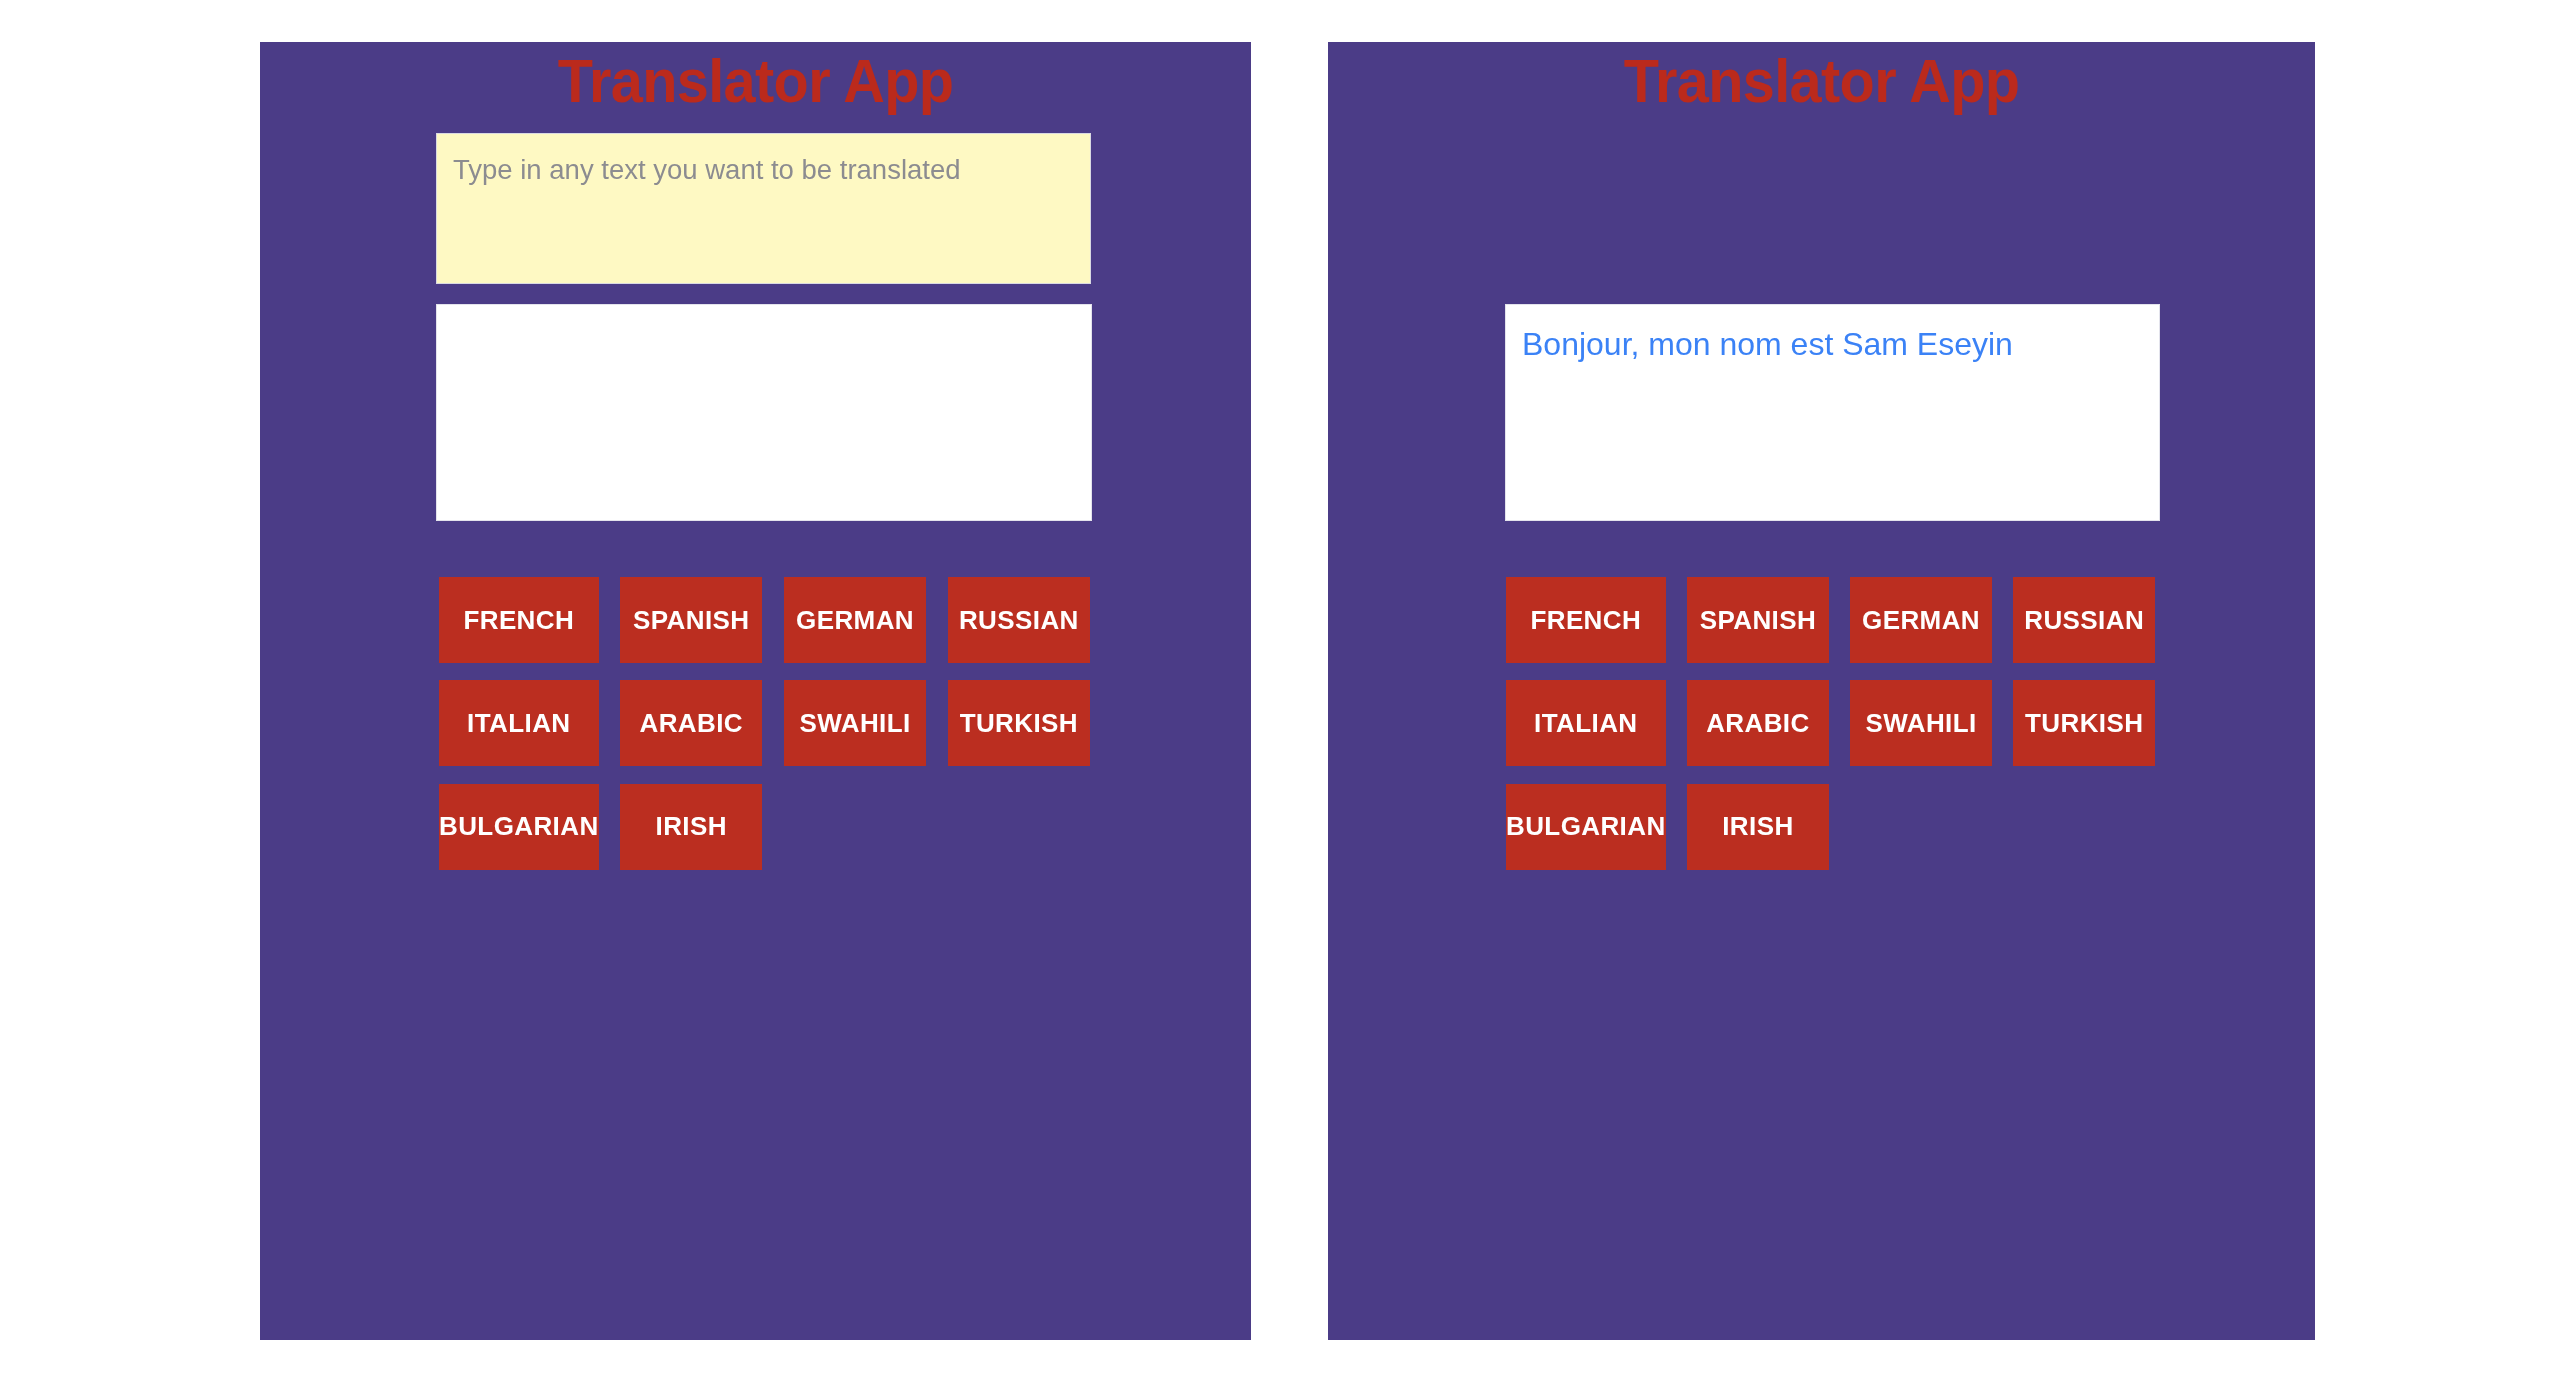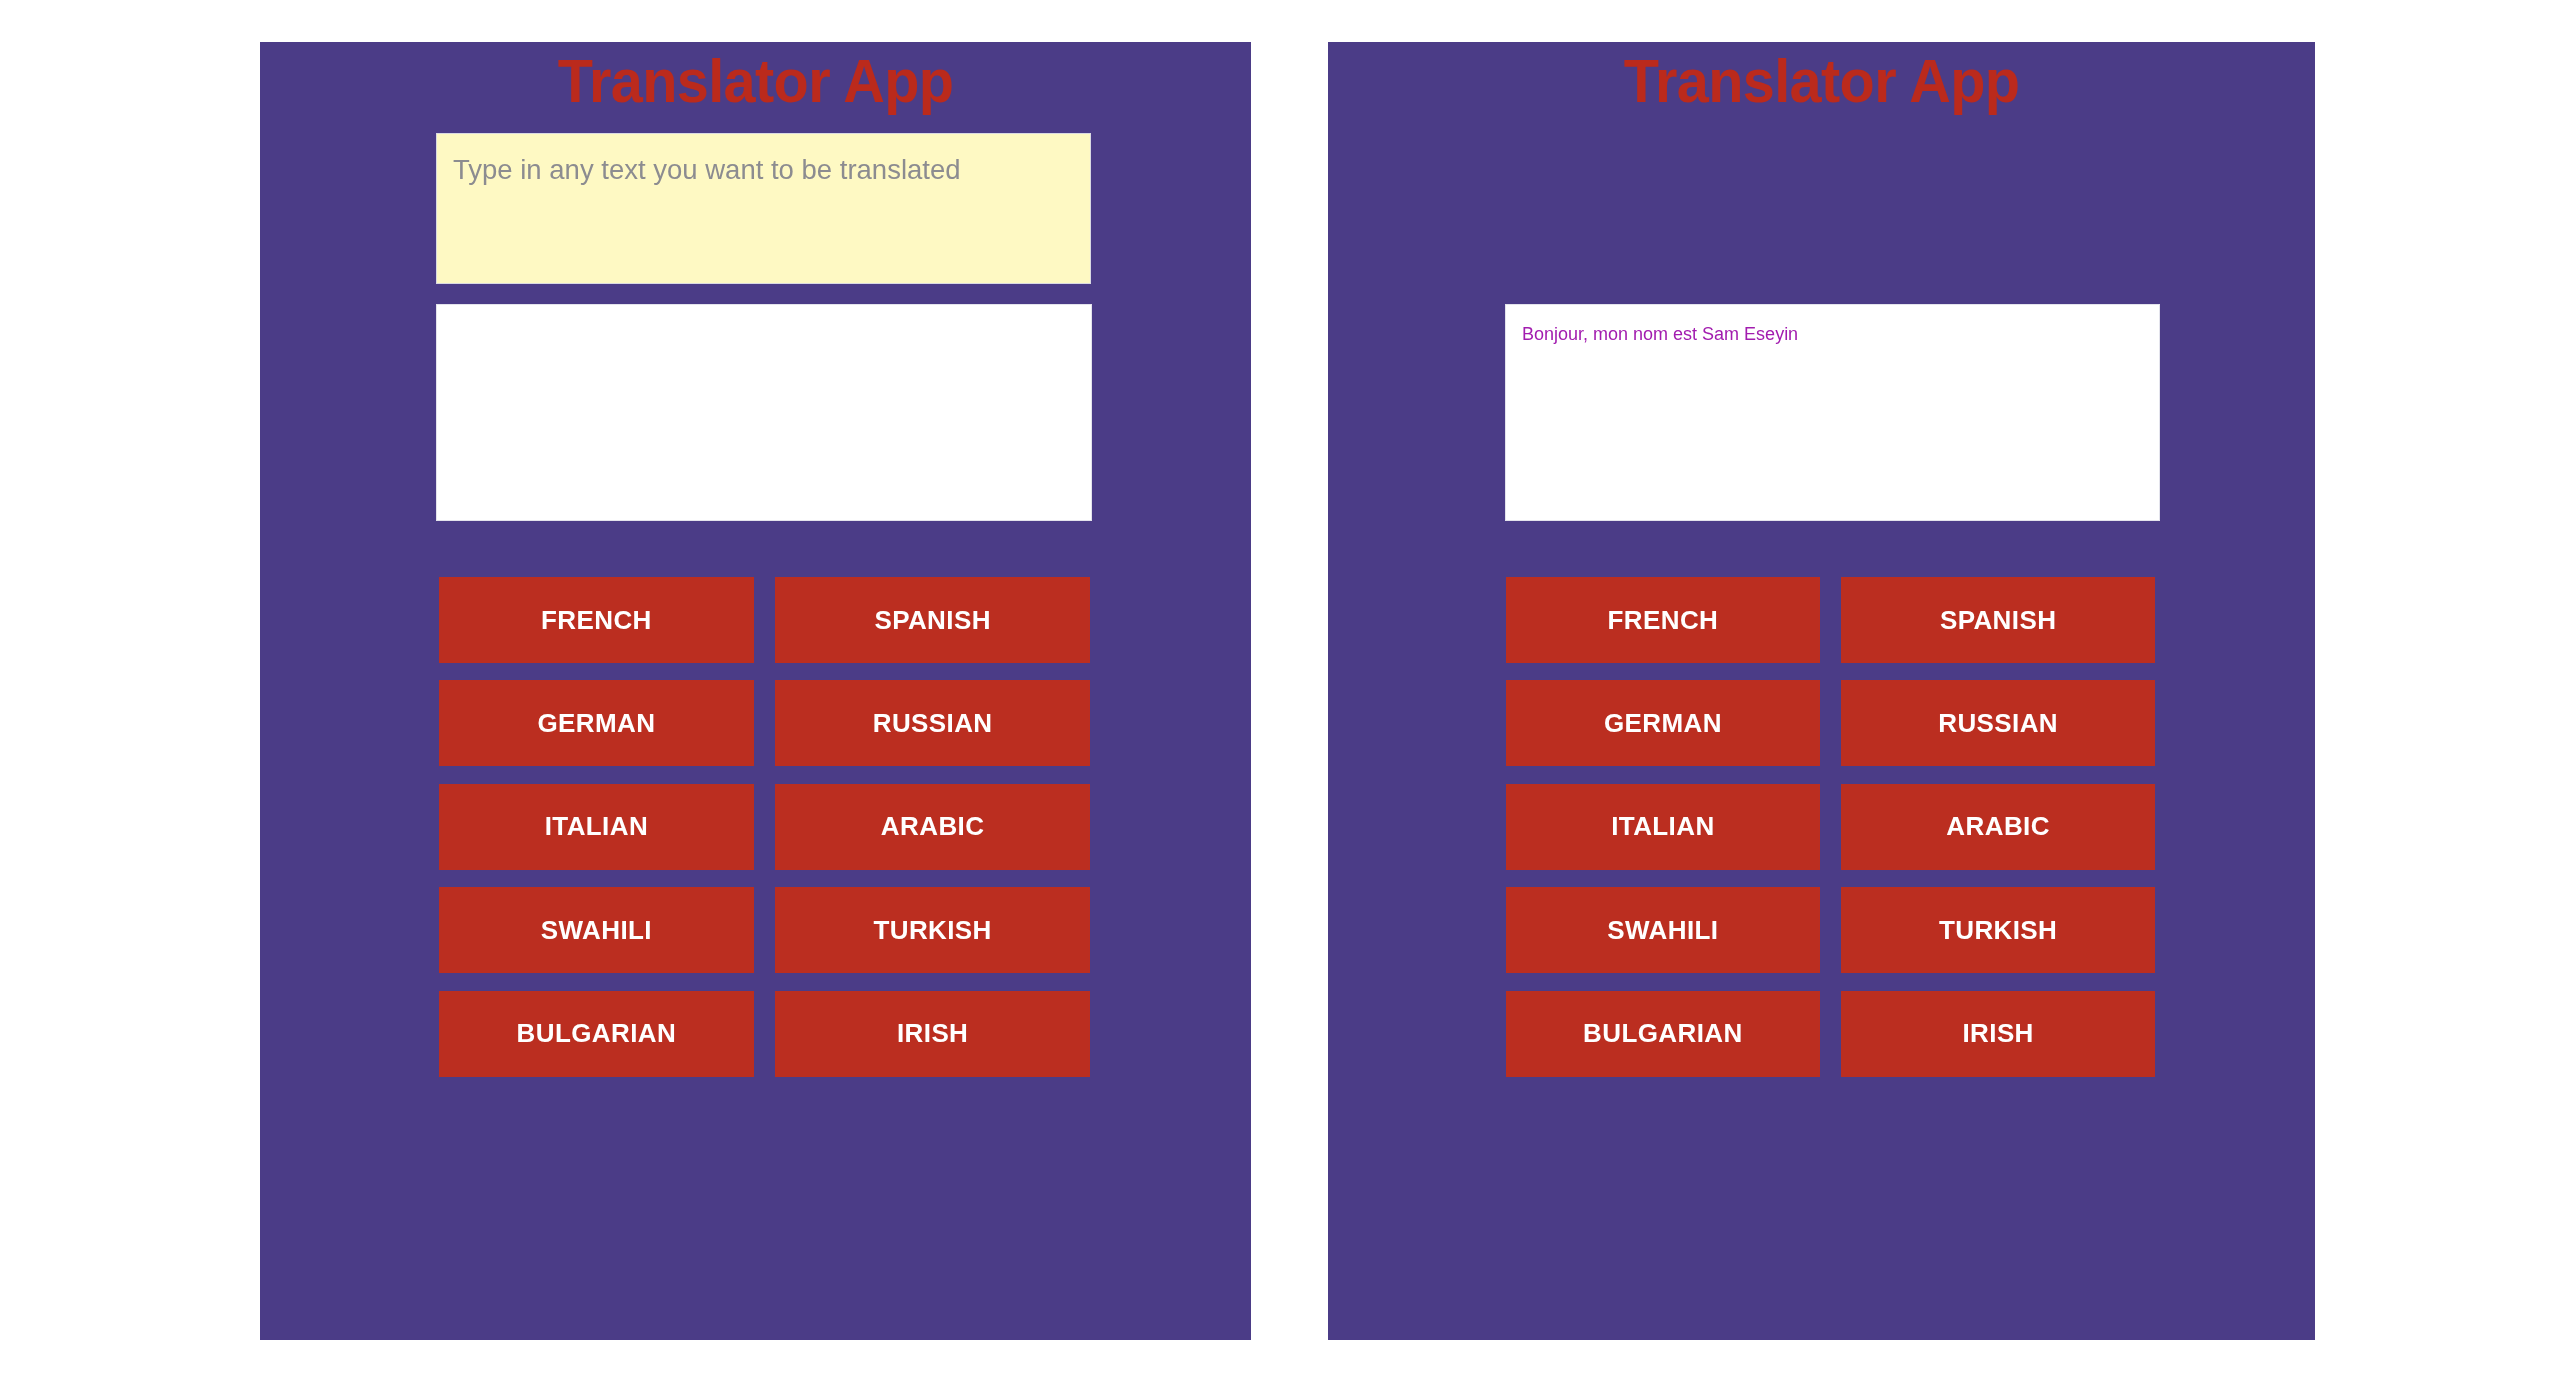--- a/index.html
+++ b/index.html
@@ -64,37 +64,37 @@
   }
   .input-box.filled {
     color: #121212;
     border: 6.7px solid #e8932f;
     padding: 14.8px 16px 0 16px;
   }
   .output-box {
     background: #ffffff;
     border: 1.3px solid #e3e3ec;
     padding: 17.4px 16px 0 16px;
-    font-size: 18px;
+    font-size: 32px;
     line-height: 1.38;
-    color: #a21caf;
+    color: #3b82f6;
   }
 
   
   .left  .input-box  { left: 176px; top: 91px; width: 655px; height: 151px; }
   .left  .output-box { left: 176px; top: 262px; width: 656px; height: 217px; }
   
   .right .input-box  { left: 173px; top: 86px; width: 659px; height: 159px; }
   .right .output-box { left: 177px; top: 262px; width: 655px; height: 217px; }
 
   
   .lang-grid {
     position: absolute;
     display: grid;
-    grid-template-columns: 1fr 1fr;
+    grid-template-columns: 1fr 1fr 1fr 1fr;
     column-gap: 21.5px;
     row-gap: 17.4px;
   }
   .left  .lang-grid { left: 179px; top: 535px; width: 651px; }
   .right .lang-grid { left: 178px; top: 535px; width: 649px; }
 
   .lang-btn {
     background: #bb2e20;
     color: #ffffff;
     border: none;

